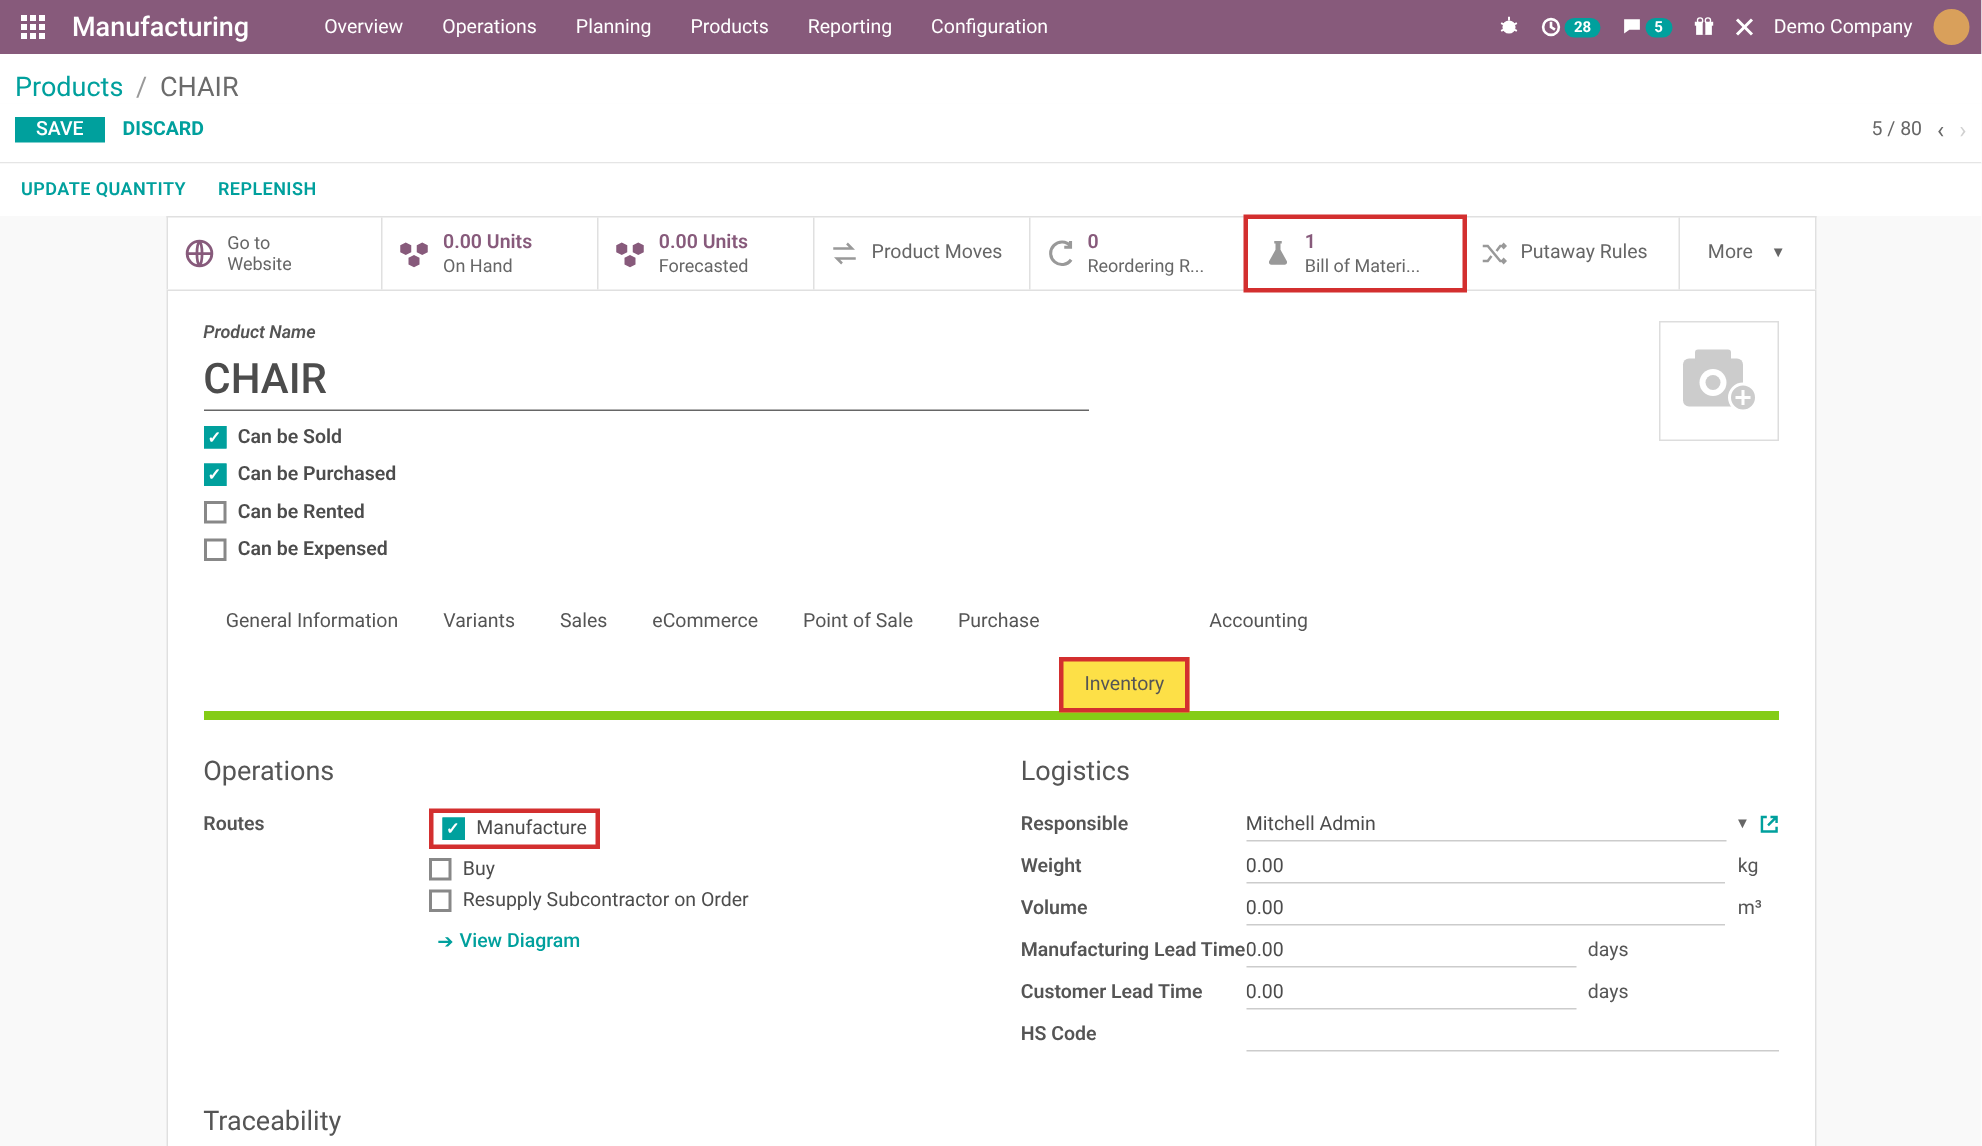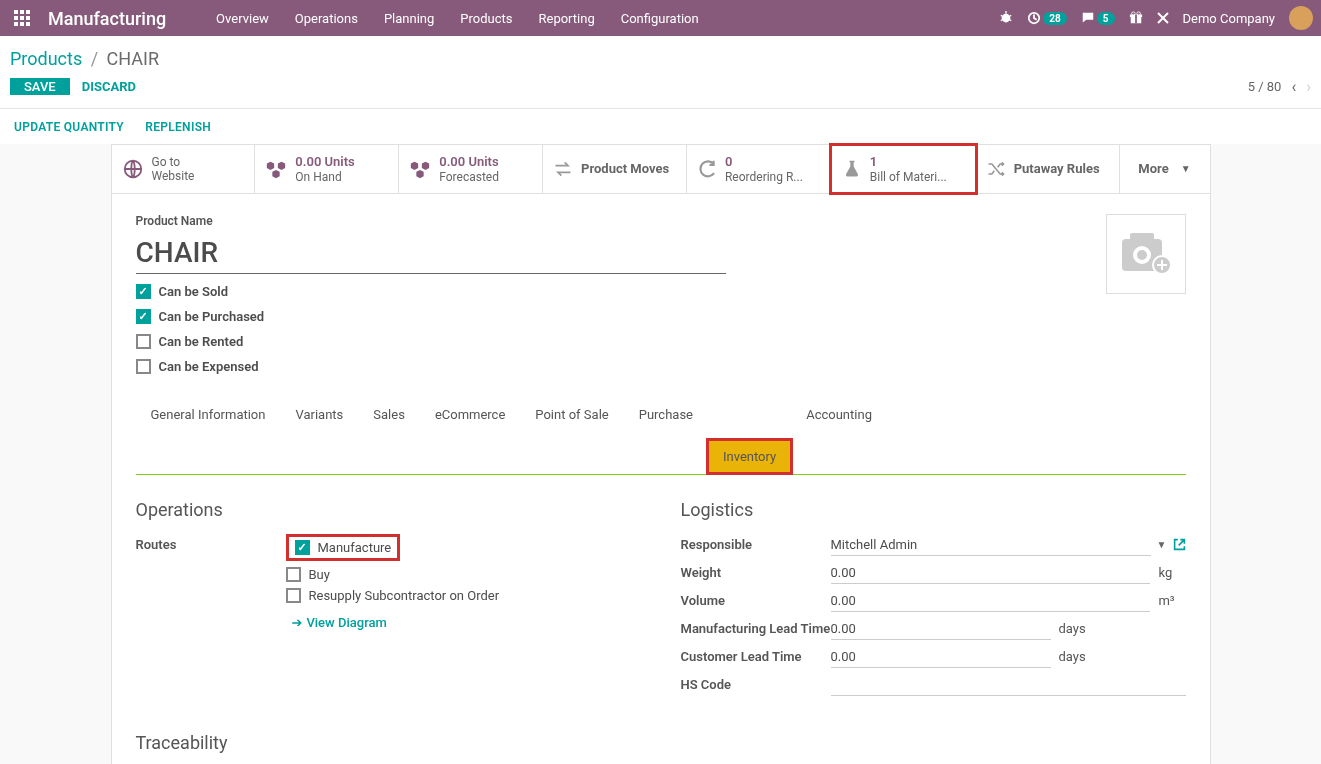--- a/index.html
+++ b/index.html
@@ -32,39 +32,39 @@
 
 .sheet-wrap { max-width: 1120px; margin: 0 auto; padding: 0 10px 40px 10px; }
 .button-box { display: flex; border: 1px solid #e0e0e0; border-bottom: none; background: #fff; }
 .stat-btn { flex: 1; border-right: 1px solid #e0e0e0; padding: 8px 10px; display: flex; align-items: center; gap: 8px; cursor: pointer; min-width: 0; }
 .stat-btn:last-child { border-right: none; }
 .stat-icon { color: #875a7b; flex-shrink: 0; }
 .stat-icon.gray { color: #999; }
 .stat-text { display: flex; flex-direction: column; line-height: 1.2; min-width: 0; }
 .stat-value { color: #875a7b; font-weight: 600; font-size: 13px; }
 .stat-label { color: #666; font-size: 12px; white-space: nowrap; overflow: hidden; text-overflow: ellipsis; }
-.stat-single { color: #666; font-weight: 700; font-size: 13px; }
+.stat-single { color: #666; font-weight: 400; font-size: 13px; }
 .more-btn { flex: 0 0 90px; justify-content: center; }
 .highlight-red { border: 3px solid #d32f2f; margin: -2px; z-index: 2; position: relative; }
 
 .sheet { background: #fff; border: 1px solid #e0e0e0; padding: 20px 24px; }
 .form-row { display: flex; }
 .form-main { flex: 1; }
 .image-box { width: 80px; height: 80px; border: 1px solid #ddd; display: flex; align-items: center; justify-content: center; color: #ccc; cursor: pointer; }
-.field-label { font-size: 12px; font-weight: 600; color: #555; margin-bottom: 4px; display: block; }
+.field-label { font-size: 12px; font-weight: 600; color: #555; margin-bottom: 4px; display: block; font-style: italic; }
 .product-name-input { font-size: 28px; font-weight: 500; border: none; border-bottom: 1px solid #666; width: 590px; padding: 4px 0; outline: none; color: #4c4c4c; }
 .checkbox-row { display: flex; align-items: center; gap: 8px; margin-top: 10px; font-size: 13px; font-weight: 600; color: #4c4c4c; }
 .chk { width: 15px; height: 15px; border: 2px solid #00a09d; display: inline-flex; align-items: center; justify-content: center; cursor: pointer; }
 .chk.empty { border-color: #888; }
 .chk.checked { background: #00a09d; }
 .chk.checked::after { content: "✓"; color: #fff; font-size: 11px; font-weight: bold; }
 
-.tabs { display: flex; margin-top: 24px; border-bottom: 1px solid #84cc16; }
+.tabs { display: flex; margin-top: 24px; border-bottom: 6px solid #84cc16; }
 .tab { padding: 8px 14px; font-size: 13px; color: #555; cursor: pointer; border: 1px solid transparent; border-bottom: none; margin-bottom: -1px; }
-.tab.active { border-color: #ddd; background: #eab308; border-bottom: 1px solid #fff; margin-top: 40px; }
+.tab.active { border-color: #ddd; background: #fde047; border-bottom: 1px solid #fff; margin-top: 40px; }
 .tab.highlight-red { border: 3px solid #d32f2f !important; }
 
 .tab-content { padding-top: 24px; display: flex; gap: 40px; }
 .col { flex: 1; }
 .section-title { font-size: 18px; color: #555; margin-bottom: 14px; font-weight: 400; }
 .field-pair { display: flex; margin-bottom: 6px; align-items: flex-start; }
 .field-pair .lbl { width: 150px; font-size: 13px; font-weight: 600; color: #555; padding-top: 3px; }
 .field-pair .val { flex: 1; }
 .route-item { display: flex; align-items: center; gap: 8px; font-size: 13px; color: #4c4c4c; margin-bottom: 6px; }
 .route-item.hl { border: 3px solid #d32f2f; padding: 3px 6px; display: inline-flex; }

